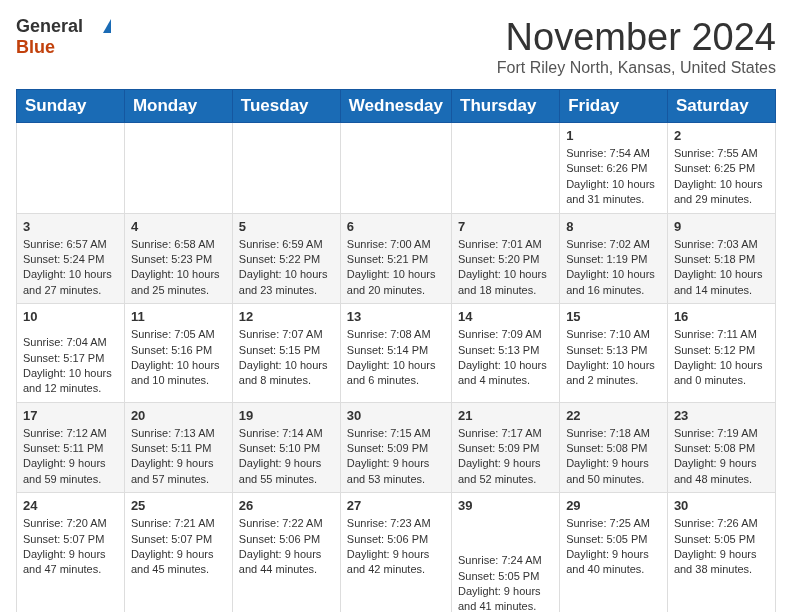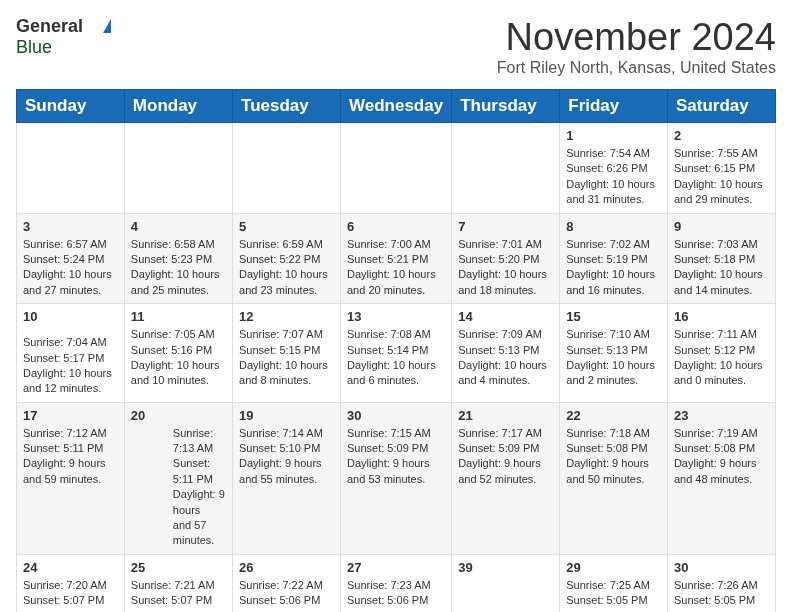--- a/index.html
+++ b/index.html
@@ -26,22 +26,22 @@
       align-items: center;
       gap: 18px;
     }
     .logo-general {
       font-size: 18px;
       font-weight: bold;
       color: #333;
     }
     .logo-blue {
       font-size: 18px;
-      font-weight: normal;
-      color: #14532d;
+      font-weight: bold;
+      color: #c2410c;
     }
     .logo-triangle {
       width: 0;
       height: 0;
       border-left: 8px solid transparent;
       border-bottom: 14px solid #1a6bb5;
       margin-left: 2px;
       margin-bottom: 2px;
     }
     .title-section {
@@ -135,21 +135,21 @@
         <td>
           <div class="day-num">1</div>
           <div class="day-info" style="white-space: pre-line;">Sunrise: 7:54 AM
 Sunset: 6:26 PM
 Daylight: 10 hours
 and 31 minutes.</div>
         </td>
         <td>
           <div class="day-num">2</div>
           <div class="day-info" style="white-space: pre-line;">Sunrise: 7:55 AM
-Sunset: 6:15 PM
+Sunset: 6:25 PM
 Daylight: 10 hours
 and 29 minutes.</div>
         </td>
       </tr>
       <tr>
         <td>
           <div class="day-num">3</div>
           <div class="day-info" style="white-space: pre-line;">Sunrise: 6:57 AM
 Sunset: 5:24 PM
 Daylight: 10 hours
@@ -179,21 +179,21 @@
         <td>
           <div class="day-num">7</div>
           <div class="day-info" style="white-space: pre-line;">Sunrise: 7:01 AM
 Sunset: 5:20 PM
 Daylight: 10 hours
 and 18 minutes.</div>
         </td>
         <td>
           <div class="day-num">8</div>
           <div class="day-info" style="white-space: pre-line;">Sunrise: 7:02 AM
-Sunset: 5:19 PM
+Sunset: 1:19 PM
 Daylight: 10 hours
 and 16 minutes.</div>
         </td>
         <td>
           <div class="day-num">9</div>
           <div class="day-info" style="white-space: pre-line;">Sunrise: 7:03 AM
 Sunset: 5:18 PM
 Daylight: 10 hours
 and 14 minutes.</div>
         </td>
@@ -252,21 +252,21 @@
       <tr>
         <td>
           <div class="day-num">17</div>
           <div class="day-info" style="white-space: pre-line;">Sunrise: 7:12 AM
 Sunset: 5:11 PM
 Daylight: 9 hours
 and 59 minutes.</div>
         </td>
         <td>
           <div class="day-num">20</div>
-          <div class="day-info" style="white-space: pre-line; margin-left: 42px;">Sunrise: 7:13 AM
+          <div class="day-info" style="white-space: pre-line;">Sunrise: 7:13 AM
 Sunset: 5:11 PM
 Daylight: 9 hours
 and 57 minutes.</div>
         </td>
         <td>
           <div class="day-num">19</div>
           <div class="day-info" style="white-space: pre-line;">Sunrise: 7:14 AM
 Sunset: 5:10 PM
 Daylight: 9 hours
 and 55 minutes.</div>

